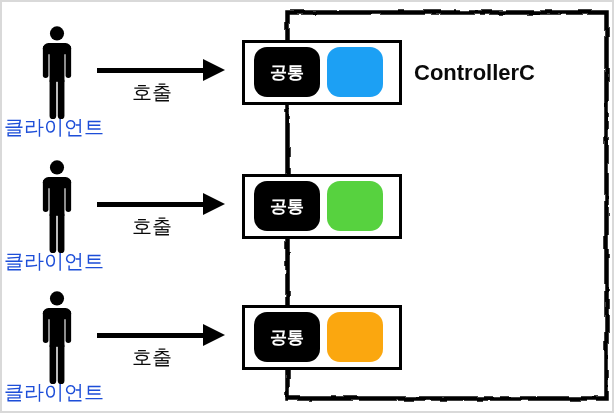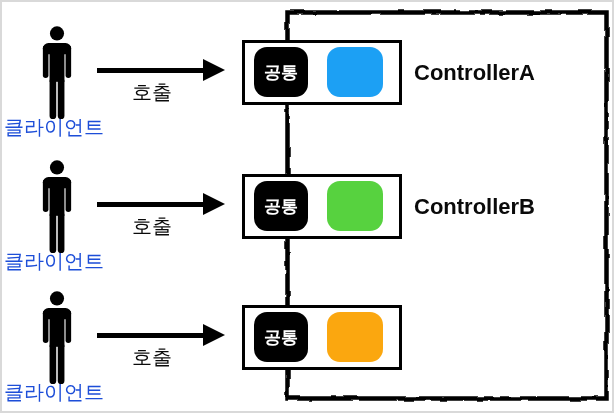--- a/index.html
+++ b/index.html
@@ -51,21 +51,21 @@
 
   .controller-box {
     position:absolute; left:240px; top:16px;
     width:160px; height:65px;
     background:#ffffff; border:3px solid #000;
   }
   .chip {
     position:absolute; top:4px; height:50px; border-radius:13px;
   }
   .chip-common {
-    left:9px; width:54px; background:#000;
+    left:9px; width:66px; background:#000;
     display:flex; align-items:center; justify-content:center;
     color:#fff; font-size:17px; font-weight:700;
   }
   .chip-color { left:82px; width:56px; }
 
   .controller-name {
     position:absolute; left:412px; top:35px;
     font-size:22px; line-height:27px; font-weight:700; color:#0a0a0a;
     white-space:nowrap;
   }
@@ -98,21 +98,21 @@
       </svg>
     </div>
     <div class="client-label">클라이언트</div>
     <div class="arrow-line"></div>
     <div class="arrow-head"></div>
     <div class="call-label">호출</div>
     <div class="controller-box">
       <div class="chip chip-common">공통</div>
       <div class="chip chip-color" style="background: rgb(28, 160, 244);"></div>
     </div>
-    <div class="controller-name">ControllerA</div>
+    <div class="controller-name">ControllerC</div>
   </div>
 
   <div class="row row-b">
     <div class="person">
       <svg viewBox="0 0 100 250" fill="#000" aria-hidden="true">
         <circle cx="50" cy="20" r="19"></circle>
         <rect x="12" y="46" width="76" height="30" rx="15"></rect>
         <rect x="12" y="52" width="15" height="88" rx="7.5"></rect>
         <rect x="73" y="52" width="15" height="88" rx="7.5"></rect>
         <rect x="30" y="48" width="40" height="102"></rect>
@@ -121,21 +121,20 @@
       </svg>
     </div>
     <div class="client-label">클라이언트</div>
     <div class="arrow-line"></div>
     <div class="arrow-head"></div>
     <div class="call-label">호출</div>
     <div class="controller-box">
       <div class="chip chip-common">공통</div>
       <div class="chip chip-color" style="background: rgb(87, 210, 63);"></div>
     </div>
-    <div class="controller-name">ControllerB</div>
   </div>
 
   <div class="row row-c">
     <div class="person">
       <svg viewBox="0 0 100 250" fill="#000" aria-hidden="true">
         <circle cx="50" cy="20" r="19"></circle>
         <rect x="12" y="46" width="76" height="30" rx="15"></rect>
         <rect x="12" y="52" width="15" height="88" rx="7.5"></rect>
         <rect x="73" y="52" width="15" height="88" rx="7.5"></rect>
         <rect x="30" y="48" width="40" height="102"></rect>

